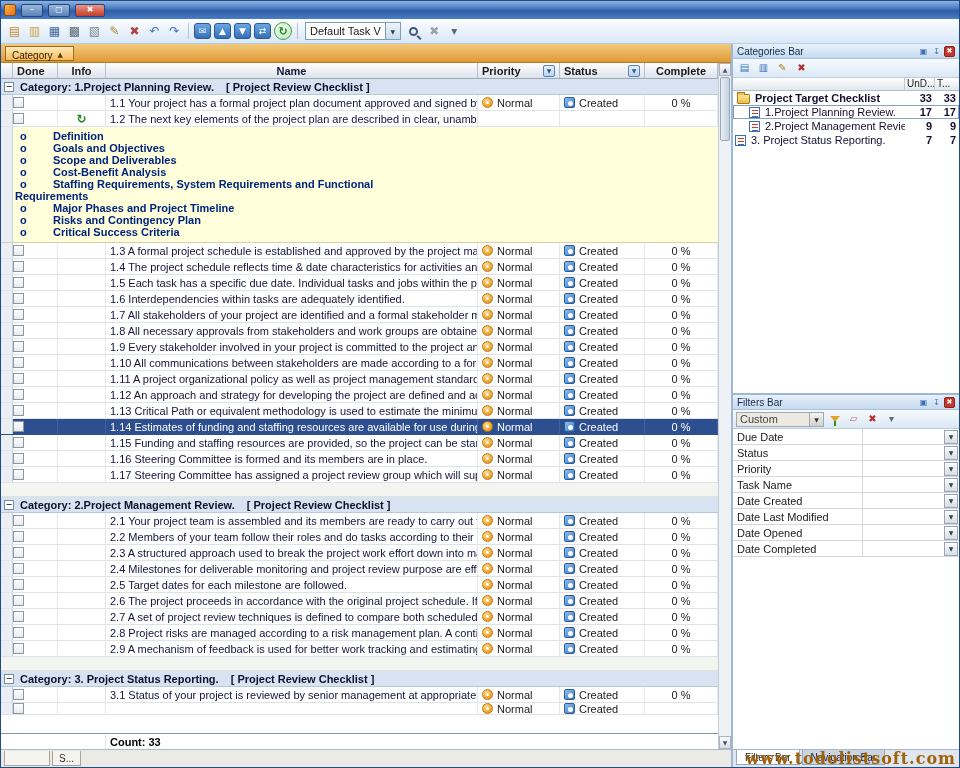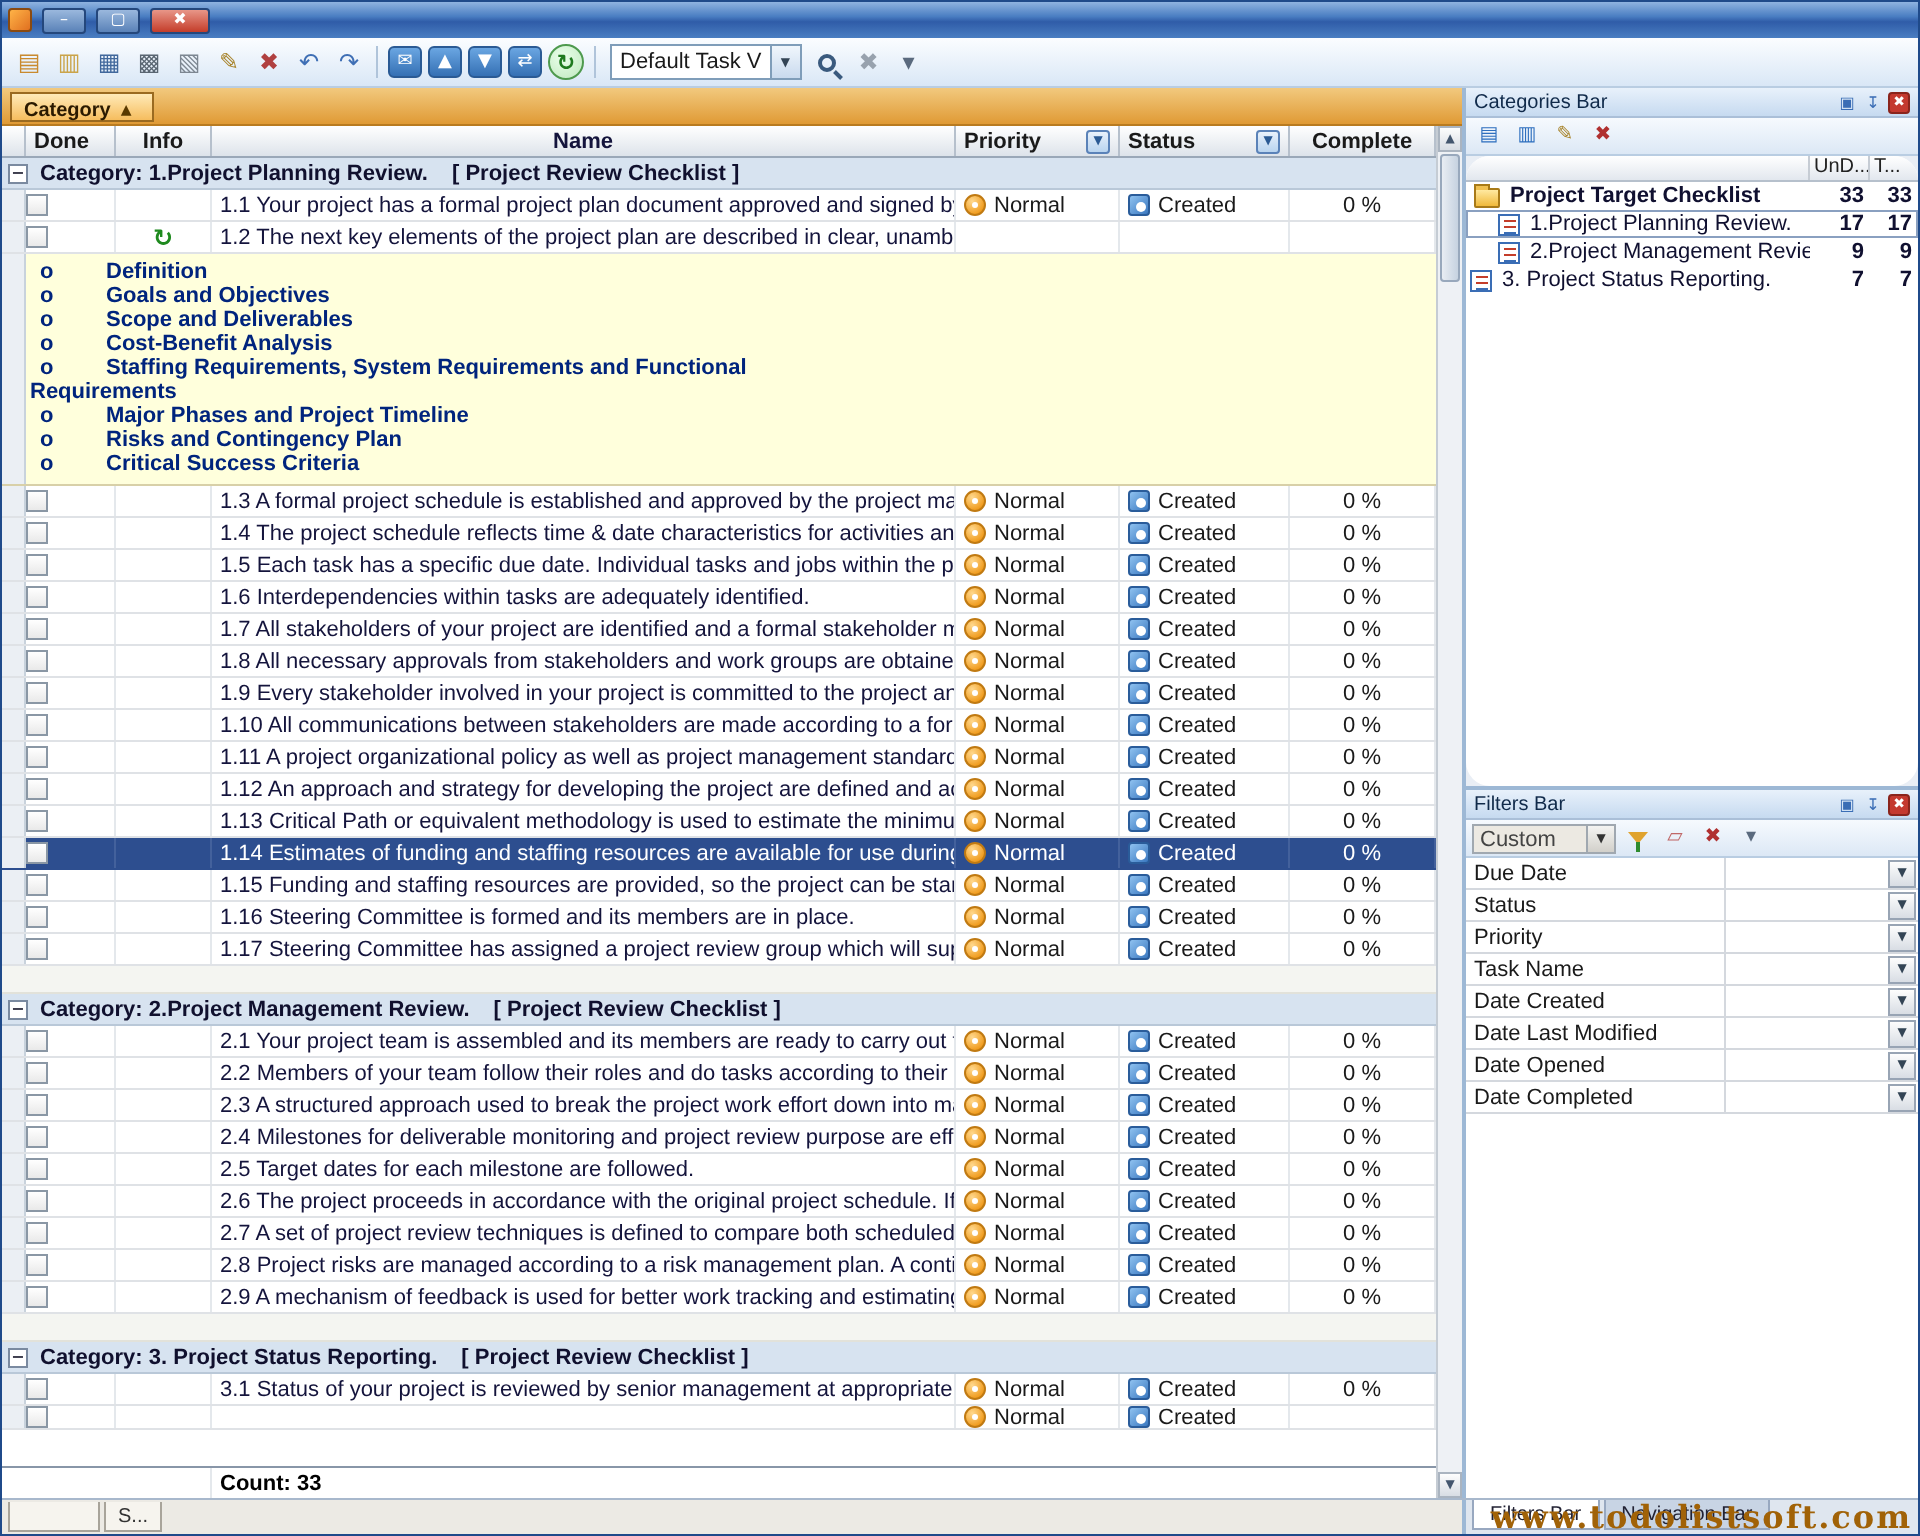--- a/index.html
+++ b/index.html
@@ -28,21 +28,21 @@
   .tb-sep{width:1px;height:16px;background:#b0c4da;margin:0 3px;flex:none;}
   .combo{height:18px;background:#fff;border:1px solid #7f9db9;display:flex;align-items:center;margin:0 3px;}
   .combo .val{padding:0 4px;white-space:nowrap;}
   .combo .arrow{width:15px;height:100%;background:linear-gradient(#f0f6fc,#c9daee);border-left:1px solid #7f9db9;display:flex;align-items:center;justify-content:center;font-size:6px;color:#345;}
   .magnifier{width:9px;height:9px;border:2px solid #3a5a7e;border-radius:50%;position:relative;margin-right:2px;}
   .magnifier::after{content:"";position:absolute;width:2px;height:5px;background:#3a5a7e;transform:rotate(-45deg);left:7px;top:6px;}
   
   .main{flex:1;display:flex;min-height:0;}
   .grid-panel{width:732px;flex:none;display:flex;flex-direction:column;background:#fff;border-right:2px solid #9db8d5;min-height:0;}
   .group-strip{height:19px;background:linear-gradient(#f2c97e,#e09a35);display:flex;align-items:center;padding-left:4px;border-bottom:1px solid #b97b20;flex:none;}
-  .group-chip{background:linear-gradient(#ffeab8,#f6bd5e);border:1px solid #9a6a20;padding:4px 10px 0 6px;height:15px;display:flex;align-items:center;gap:5px;font-weight:bold;font-size:10px;color:#2b1a00;justify-content:center;}
+  .group-chip{background:linear-gradient(#ffeab8,#f6bd5e);border:1px solid #9a6a20;padding:4px 10px 0 6px;height:15px;display:flex;align-items:center;gap:5px;font-weight:normal;font-size:10px;color:#2b1a00;justify-content:center;}
   .group-chip .g{font-size:7px;color:#5a3a00;}
   .grid-mid{flex:1;display:flex;min-height:0;}
   .grid-left{flex:1;display:flex;flex-direction:column;min-width:0;min-height:0;}
   .col-headers{height:16px;display:flex;background:linear-gradient(#ffffff,#dde3ea);border-bottom:1px solid #9aa8b8;font-weight:bold;flex:none;}
   .ch{border-right:1px solid #b6c0cc;display:flex;align-items:center;padding:0 4px;overflow:hidden;}
   .gutter-h{width:12px;padding:0;background:linear-gradient(#ffffff,#dde3ea);}
   .hc{justify-content:center;}
   .hfilter{margin-left:auto;width:12px;height:12px;background:linear-gradient(#e8f1fb,#b9d4ef);border:1px solid #5a82b8;color:#2a5a94;font-size:6px;display:flex;align-items:center;justify-content:center;border-radius:2px;flex:none;}
   .rows{flex:1;overflow:hidden;background:#fff;position:relative;}
   .row{display:flex;height:16px;border-bottom:1px solid #dfe2e6;align-items:stretch;}
@@ -82,35 +82,35 @@
   .right-panel{flex:1;display:flex;flex-direction:column;background:#e9eef5;min-width:0;min-height:0;}
   .cat-section{height:351px;flex:none;display:flex;flex-direction:column;border-bottom:2px solid #9db8d5;min-height:0;}
   .filter-section{flex:1;display:flex;flex-direction:column;min-height:0;}
   .bar-header{height:15px;background:linear-gradient(#e8f1fb,#c6daf0);display:flex;align-items:center;padding:0 4px;border-bottom:1px solid #aabfd8;font-size:10px;color:#102a4a;gap:2px;flex:none;}
   .bar-title{flex:1;white-space:nowrap;overflow:hidden;}
   .bar-hicon{width:11px;height:11px;font-size:8px;display:flex;align-items:center;justify-content:center;color:#3a6db5;}
   .bar-hicon.closebox{color:#fff;background:#c4392f;border-radius:2px;font-size:7px;border:1px solid #8a241c;}
   .cat-toolbar,.filters-toolbar{height:19px;background:linear-gradient(#f6fafe,#dce8f5);display:flex;align-items:center;gap:2px;padding:0 3px;border-bottom:1px solid #b9cde2;flex:none;}
   .cat-toolbar .tb-btn,.filters-toolbar .tb-btn{width:17px;height:16px;}
   .cat-toolbar .tb-btn .g,.filters-toolbar .tb-btn .g{font-size:10px;}
-  .tree{flex:1;background:#fff;overflow:hidden;display:flex;flex-direction:column;min-height:0;border-radius:12px;}
+  .tree{flex:1;background:#fff;overflow:hidden;display:flex;flex-direction:column;min-height:0;}
   .tree-colheads{height:13px;display:flex;background:linear-gradient(#fff,#e2e7ee);border-bottom:1px solid #b6c0cc;font-size:10px;color:#222;flex:none;}
   .tc-spacer{flex:1;border-right:1px solid #c6ccd4;}
   .tc{width:30px;padding:0 2px;border-right:1px solid #c6ccd4;overflow:hidden;white-space:nowrap;}
   .tc2{width:24px;border-right:none;}
   .tree-item{height:14px;display:flex;align-items:center;}
   .tree-item.focused{outline:1px solid #8aa0c0;outline-offset:-1px;}
   .ti-label{flex:1;white-space:nowrap;overflow:hidden;color:#101030;padding-left:3px;}
   .ti-num{width:30px;text-align:right;padding-right:3px;font-weight:bold;color:#101030;flex:none;}
   .ti-num2{width:24px;}
   .icon-folder{width:13px;height:10px;background:linear-gradient(#ffe9a0,#f0b93a);border:1px solid #a87a18;border-radius:1px;position:relative;flex:none;margin:2px 2px 0 2px;}
   .icon-folder::before{content:"";position:absolute;top:-3px;left:-1px;width:6px;height:2px;background:#f0c050;border:1px solid #a87a18;border-bottom:none;}
   .icon-category{width:11px;height:11px;background:#fff;border:1px solid #3a6db5;position:relative;flex:none;margin:0 2px;}
   .icon-category::before{content:"";position:absolute;left:2px;top:2px;width:6px;height:1px;background:#c43d2a;box-shadow:0 3px 0 #c43d2a,0 6px 0 #3a6db5;}
-  .preset-combo{width:72px;height:15px;background:#ece9e2;border:1px solid #a0a8b0;display:flex;align-items:flex-end;color:#444;flex:none;}
+  .preset-combo{width:88px;height:15px;background:#ece9e2;border:1px solid #a0a8b0;display:flex;align-items:center;color:#444;flex:none;}
   .preset-combo .val{flex:1;padding:0 3px;white-space:nowrap;overflow:hidden;}
   .preset-combo .arrow{width:14px;height:100%;background:linear-gradient(#f4f4f2,#d2d0ca);border-left:1px solid #a0a8b0;font-size:6px;display:flex;align-items:center;justify-content:center;color:#333;}
   .funnel{width:0;height:0;border-left:5px solid transparent;border-right:5px solid transparent;border-top:6px solid #e0a32e;position:relative;}
   .funnel::after{content:"";position:absolute;left:-1px;top:-1px;width:2px;height:5px;background:#2e8b2e;}
   .filter-list{flex:1;background:#fff;overflow:hidden;}
   .filter-row{height:16px;display:flex;align-items:center;border-bottom:1px solid #d4d8de;}
   .f-label{width:130px;padding:0 4px;border-right:1px solid #d4d8de;white-space:nowrap;overflow:hidden;color:#1a1a1a;align-self:stretch;display:flex;align-items:center;flex:none;}
   .f-value{flex:1;align-self:stretch;}
   .f-arrow{width:14px;height:14px;margin-right:1px;background:linear-gradient(#fdfdfd,#d8dde4);border:1px solid #98a4b4;font-size:6px;color:#345;display:flex;align-items:center;justify-content:center;flex:none;}
   

